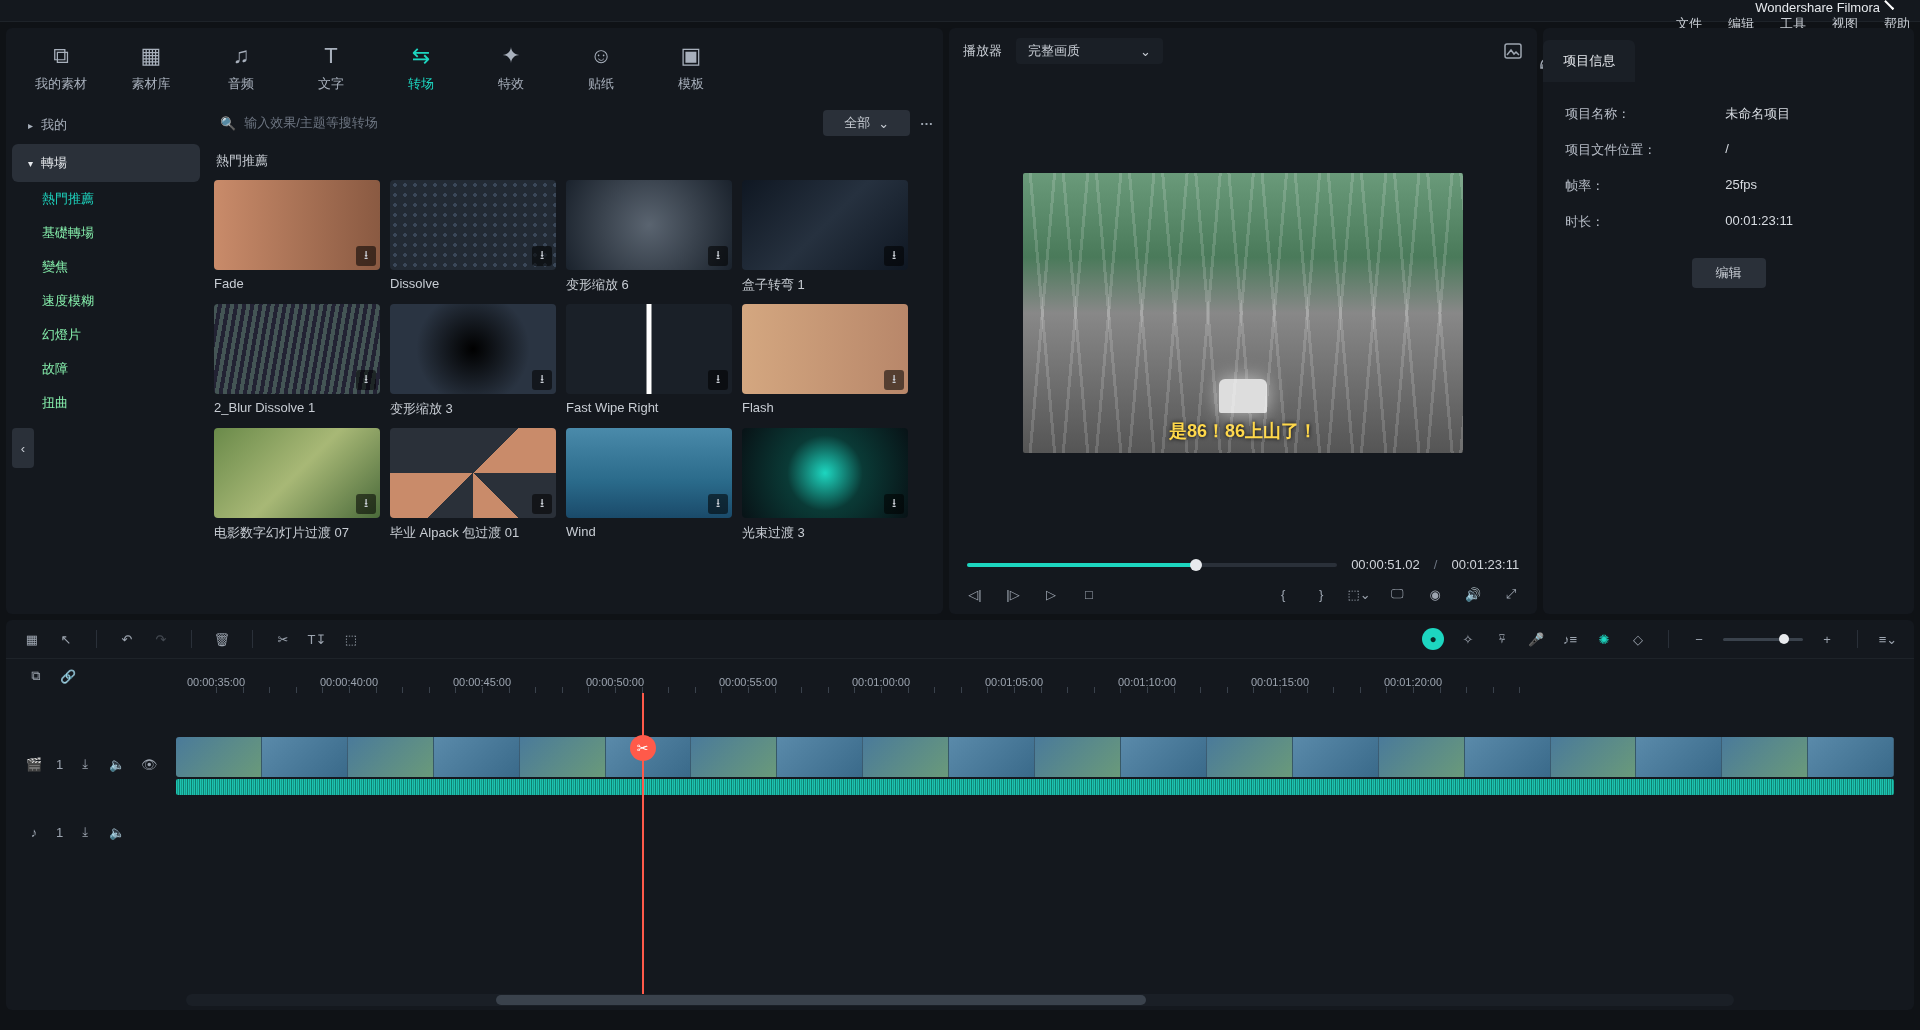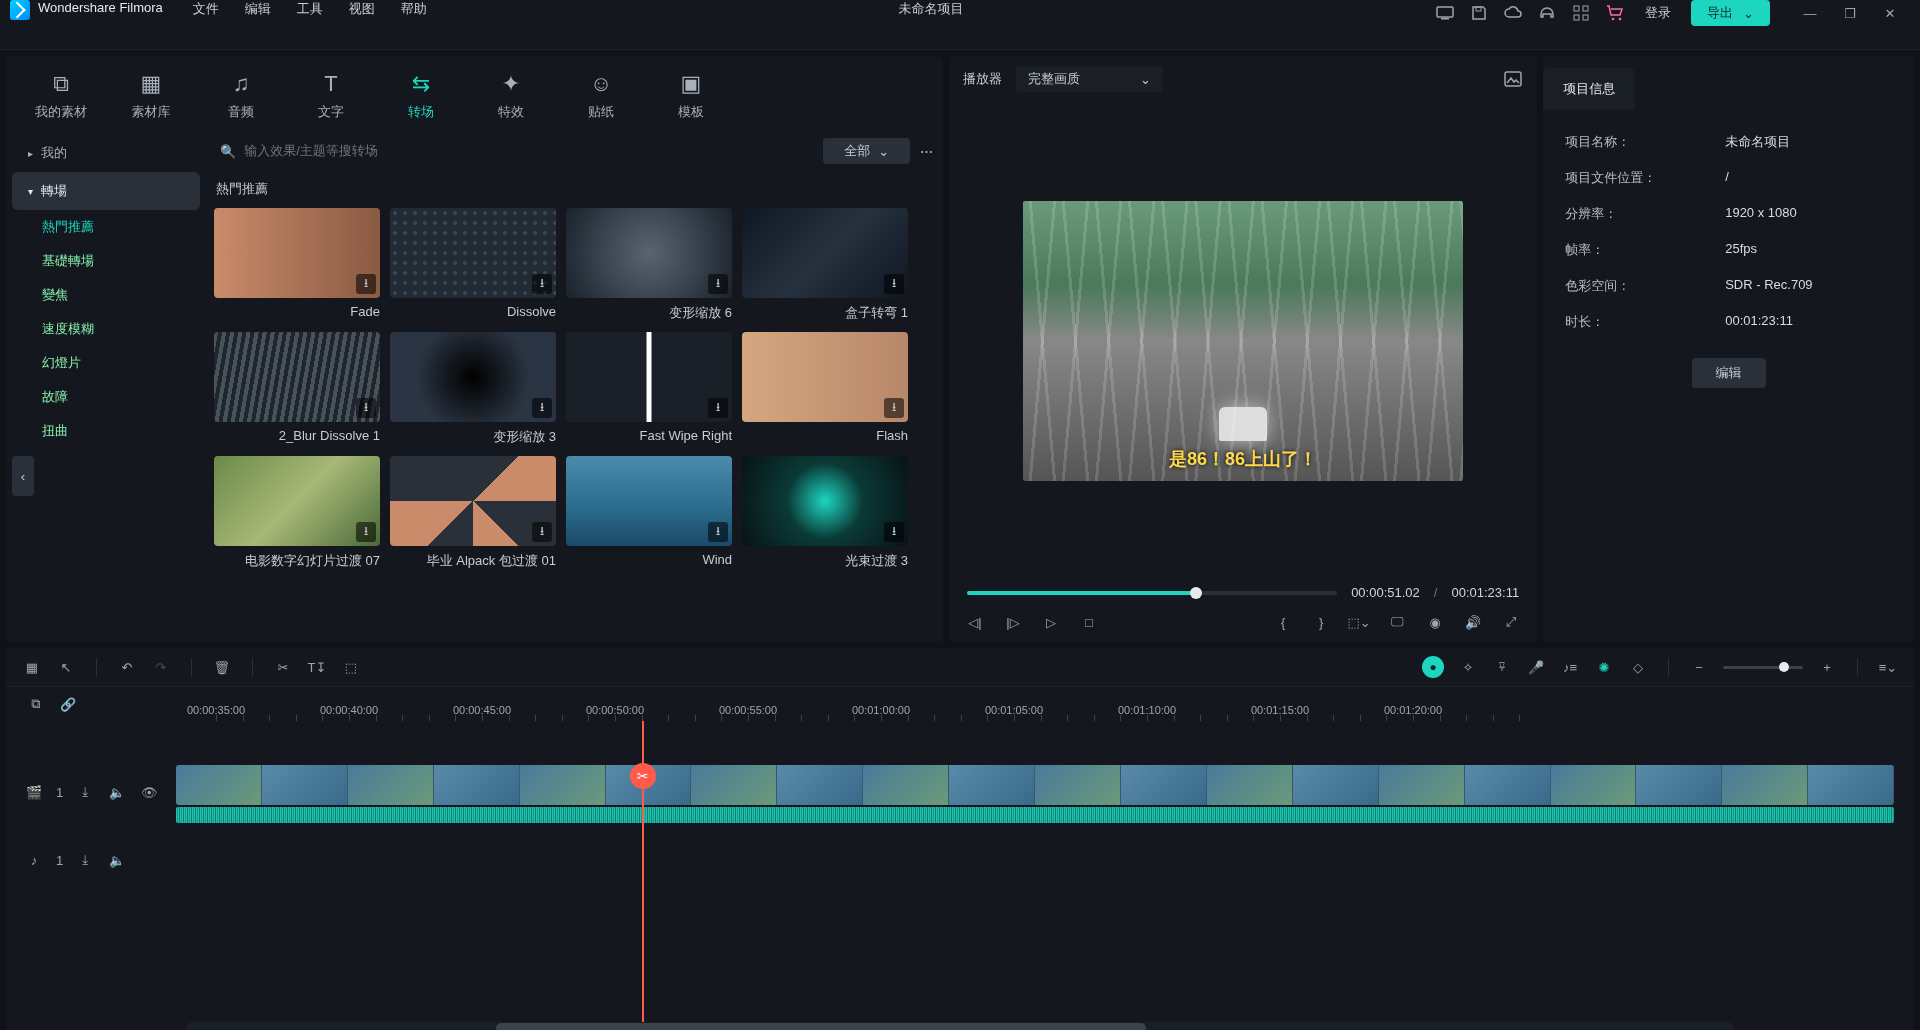--- a/index.html
+++ b/index.html
@@ -1,19 +1,19 @@
 <!DOCTYPE html>
 <html><head>
 <meta charset="utf-8">
 <style>
 * { margin:0; padding:0; box-sizing:border-box; font-family:"Microsoft YaHei",Arial,sans-serif; }
 body { background:#0f1216; color:#c8cdd4; width:1920px; height:1030px; overflow:hidden; font-size:13px; }
 
 
-.titlebar { height:50px; background:#14181e; display:flex; align-items:flex-start; padding:0 10px; border-bottom:1px solid #1e2329; }
+.titlebar { height:22px; background:#14181e; display:flex; align-items:flex-end; padding:0 10px; border-bottom:1px solid #1e2329;flex-direction:column; }
 .logo { width:20px; height:20px; background:linear-gradient(135deg,#00d4ff,#0088ff); border-radius:3px; margin-right:8px; position:relative; }
 .logo::after { content:""; position:absolute; inset:4px; border-right:2px solid #fff; border-top:2px solid #fff; transform:rotate(45deg) translate(-2px,2px); }
 .app-name { color:#e6e9ed; font-size:13px; margin-right:30px; }
 .menu { display:flex; gap:26px; }
 .menu span { color:#c8cdd4; cursor:pointer; }
 .title-center { flex:1; text-align:center; color:#c8cdd4; }
 .title-right { display:flex; align-items:center; gap:14px; margin-right:10px; }
 .ico { width:20px; height:20px; display:inline-flex; align-items:center; justify-content:center; color:#9da5b0; cursor:pointer; }
 .cart-ico { color:#ff6b9d; }
 .login-link { color:#c8cdd4; margin:0 6px; }
@@ -44,21 +44,21 @@
 .grid-wrap { flex:1; padding:4px 8px; overflow:hidden; }
 .search-row { display:flex; align-items:center; gap:10px; padding:6px 0 10px 0; }
 .search-box { flex:1; display:flex; align-items:center; gap:8px; padding:4px 6px; color:#6c7480; }
 .pill { background:#2a3039; padding:4px 21px; border-radius:4px; display:flex; align-items:center; gap:8px; }
 .more-h { color:#9da5b0; letter-spacing:2px; font-weight:bold; }
 .sec-title { color:#c8cdd4; margin:6px 0 10px 2px; font-size:13px; }
 .thumb-grid { display:flex; flex-wrap:wrap; gap:10px; }
 .thumb { width:166px; }
 .thumb-img { width:166px; height:90px; background:#2a3039; border-radius:4px; position:relative; overflow:hidden; }
 .thumb-dl { position:absolute; right:4px; bottom:4px; width:20px; height:20px; background:rgba(0,0,0,0.55); border-radius:3px; display:flex; align-items:center; justify-content:center; font-size:12px; }
-.thumb-lbl { margin-top:6px; color:#c8cdd4; font-size:13px;text-align:right; }
+.thumb-lbl { margin-top:6px; color:#c8cdd4; font-size:13px; }
 .slide-handle { width:22px; height:40px; background:#2a3039; border-radius:4px; display:flex; align-items:center; justify-content:center; margin-top:8px; }
 
 
 .tfade { background:linear-gradient(90deg,#c98b6a,#8a5a42); }
 .tdis  { background:radial-gradient(circle,#3a4758 2px,transparent 2px); background-size:10px 10px; background-color:#222a34;}
 .tzoom { background:radial-gradient(circle at 50% 50%,#5a6470,#1a222c); position:relative;}
 .tbox  { background:linear-gradient(135deg,#0f1722 0%,#26313f 50%,#0f1722 100%);}
 .tblur { background:repeating-linear-gradient(100deg,#455 0 4px,#223 4px 8px);}
 .tzoom3{ background:radial-gradient(circle at 50% 50%,#000 0%,#2a3442 60%);}
 .twipe { background:linear-gradient(90deg,#1a2028 0%,#1a2028 48%, #fff 49%, #fff 51%, #1a2028 52%);}
@@ -402,30 +402,22 @@
     <div class="info-rows">
       <div class="irow">
           <span class="ik">项目名称：</span>
           <span class="iv">未命名项目</span>
         </div>
       <div class="irow">
           <span class="ik">项目文件位置：</span>
           <span class="iv">/</span>
         </div>
       <div class="irow">
-          <span class="ik">分辨率：</span>
-          <span class="iv">1920 x 1080</span>
-        </div>
-      <div class="irow">
           <span class="ik">帧率：</span>
           <span class="iv">25fps</span>
-        </div>
-      <div class="irow">
-          <span class="ik">色彩空间：</span>
-          <span class="iv">SDR - Rec.709</span>
         </div>
       <div class="irow">
           <span class="ik">时长：</span>
           <span class="iv">00:01:23:11</span>
         </div>
       <div class="edit-btn">编辑</div>
     </div>
   </div>
 </div>
 

